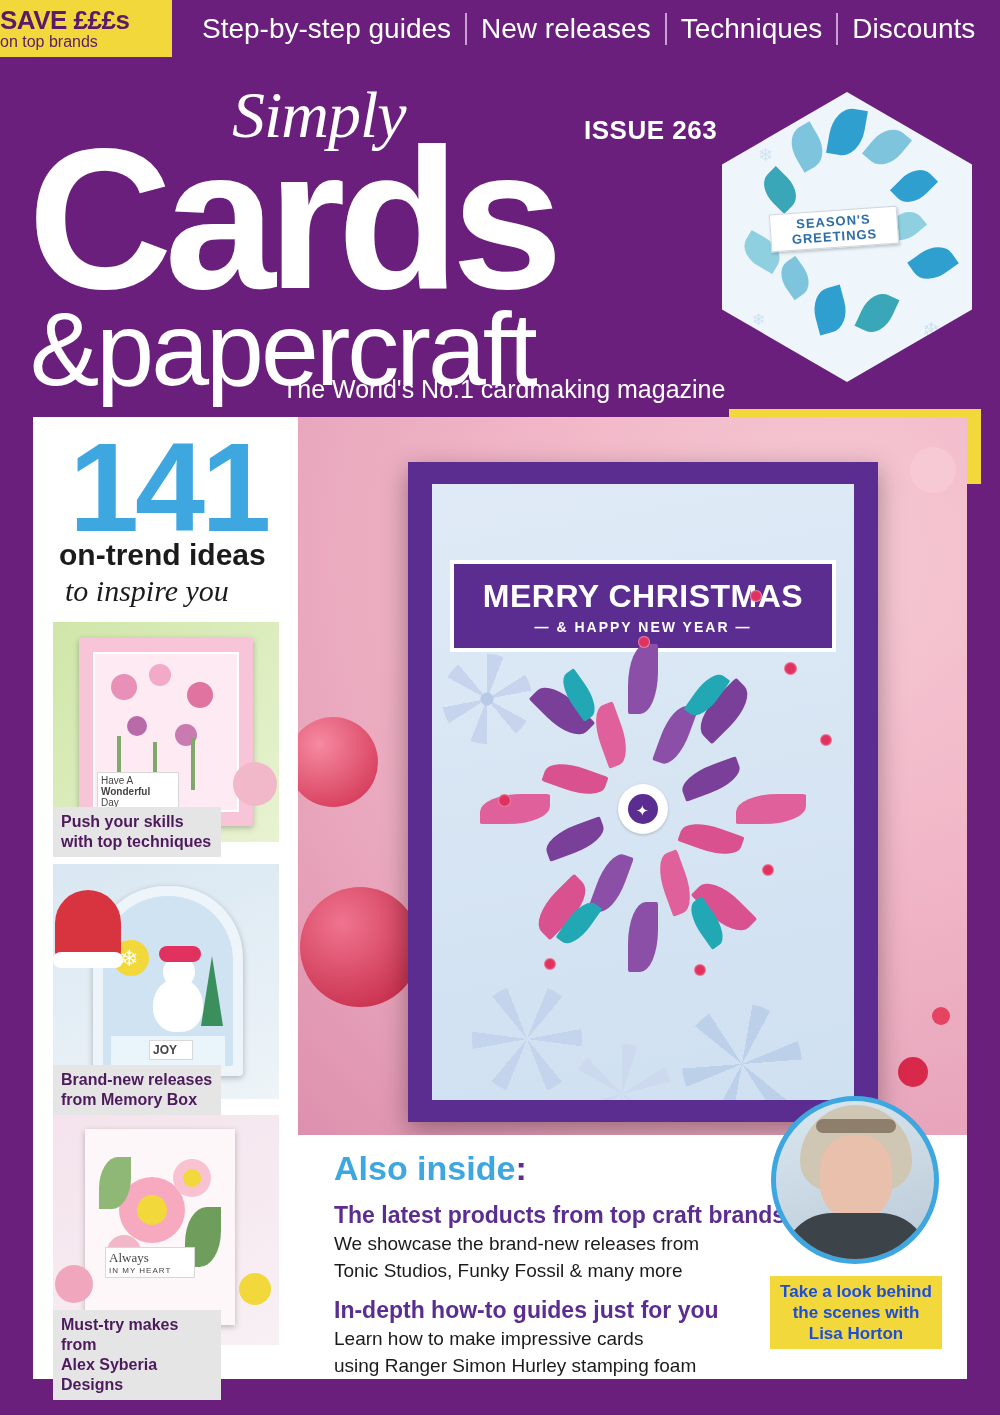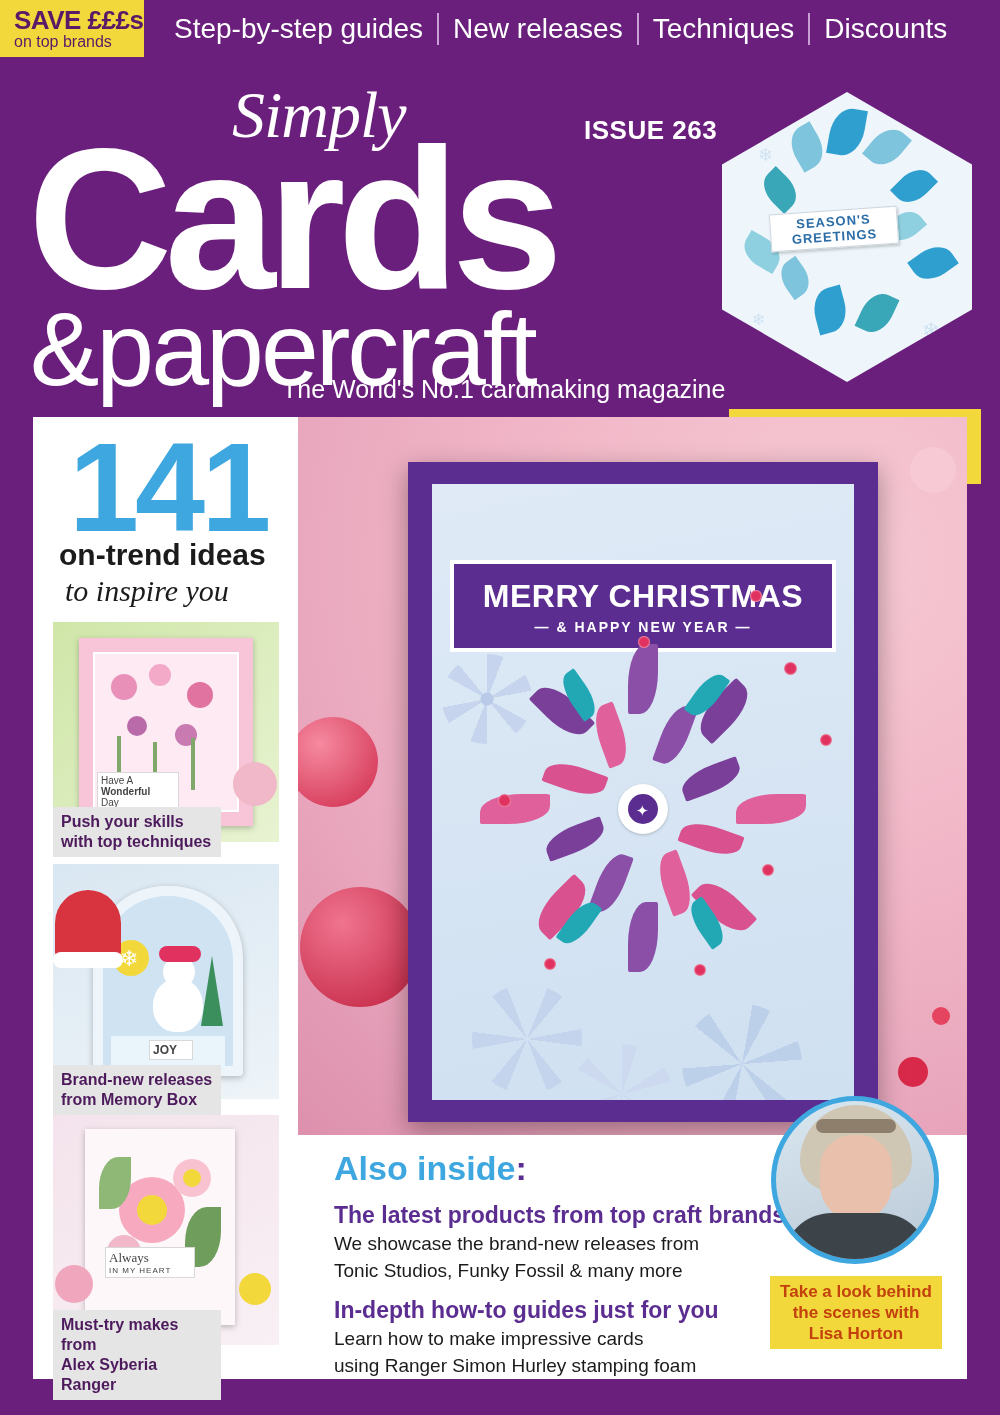--- a/index.html
+++ b/index.html
@@ -11,23 +11,22 @@
     overflow:hidden;
   }
 
   
   .topbar {
     position:absolute; left:0; top:0; width:1000px; height:57px;
     background:#6b1f7c;
     display:flex; align-items:center;
   }
   .save-badge {
-    width:144px; height:57px; background:#f3d83c;
+    width:172px; height:57px; background:#f3d83c;
     display:flex; flex-direction:column; justify-content:center;
-    padding-left:14px;
   }
   .save-badge .l1 { font-size:26px; font-weight:bold; color:#5a1a68; letter-spacing:-0.5px; line-height:26px;}
   .save-badge .l2 { font-size:16px; color:#5a1a68; line-height:18px;}
   .topnav { display:flex; align-items:center; height:57px; padding-left:16px; }
   .topnav .item { color:#fff; font-size:28px; padding:0 14px; white-space:nowrap; }
   .topnav .sep { width:2px; height:32px; background:#c9a0d3; }
 
   
   .masthead { position:absolute; left:0; top:57px; width:1000px; height:360px; }
   .simply {
@@ -177,21 +176,21 @@
     background:linear-gradient(160deg,#d9e7f0,#b9c9d6);
   }
   .lisa .hair { position:absolute; left:24px; top:4px; width:112px; height:86px; background:#cfc6b4; border-radius:56px 56px 30px 30px; }
   .lisa .face { position:absolute; left:44px; top:34px; width:72px; height:86px; background:#e8c0ab; border-radius:36px 36px 40px 40px; }
   .lisa .body { position:absolute; left:6px; top:112px; width:148px; height:60px; background:#3c4349; border-radius:50px 50px 0 0; }
   .lisa .glasses { position:absolute; left:40px; top:18px; width:80px; height:14px; background:#8d7f6c; border-radius:8px; }
   .lisacap {
     position:absolute; left:770px; top:1276px; width:172px; background:#f3d83c;
     text-align:center; padding:5px 4px;
   }
-  .lisacap div { font-size:17px; font-weight:bold; color:#c2410c; line-height:21px; }
+  .lisacap div { font-size:17px; font-weight:bold; color:#1d4ed8; line-height:21px; }
 </style>
 </head>
 <body>
 
 <div class="topbar">
   <div class="save-badge">
     <div class="l1">SAVE £££s</div>
     <div class="l2">on top brands</div>
   </div>
   <div class="topnav">
@@ -308,21 +307,21 @@
       </div>
       <div class="tag" style="left:52px;top:132px;width:90px;">
         <div style="font-family:'Liberation Serif',serif;font-size:13px;">Always</div>
         <div style="font-size:8px;letter-spacing:1px;">IN MY HEART</div>
       </div>
       <div class="flower" style="position:absolute;left:2px;top:150px;width:38px;height:38px;background:#f0a6bd;"></div>
       <div class="flower" style="position:absolute;left:186px;top:158px;width:32px;height:32px;background:#f3d83c;"></div>
     </div>
     <div class="cap c3">
       <div>Must-try makes from</div>
-      <div>Alex Syberia Ranger</div>
+      <div>Alex Syberia Designs</div>
     </div>
   </div>
 
   <div class="bigphoto">
     <div class="bauble" style="left:2px;top:470px;width:120px;height:120px;background:radial-gradient(circle at 35% 30%,#f0748f,#c0213f);"></div>
     <div class="bauble" style="left:-10px;top:300px;width:90px;height:90px;background:radial-gradient(circle at 35% 30%,#f68aa0,#cf2b4c);"></div>
     <div class="bauble" style="left:600px;top:640px;width:30px;height:30px;background:#d8294a;"></div>
     <div class="bauble" style="left:560px;top:600px;width:16px;height:16px;background:#e4445f;"></div>
     <div class="bauble" style="left:634px;top:590px;width:18px;height:18px;background:#e4445f;"></div>
     <div class="bauble" style="left:612px;top:30px;width:46px;height:46px;background:#f6c9d4;"></div>

